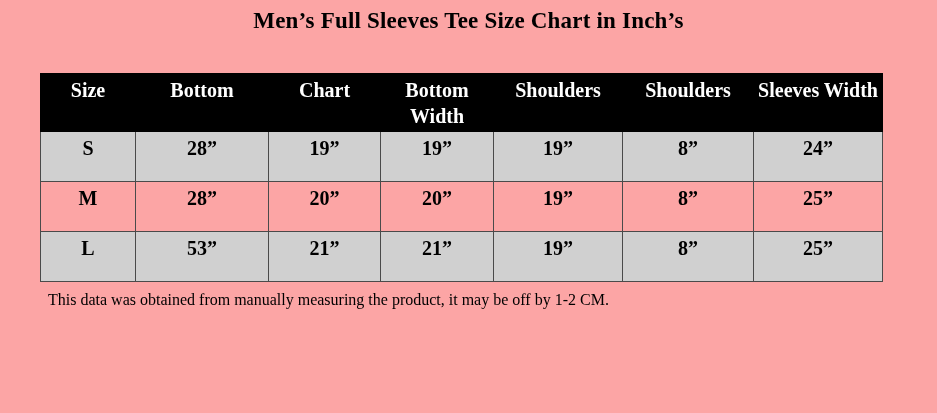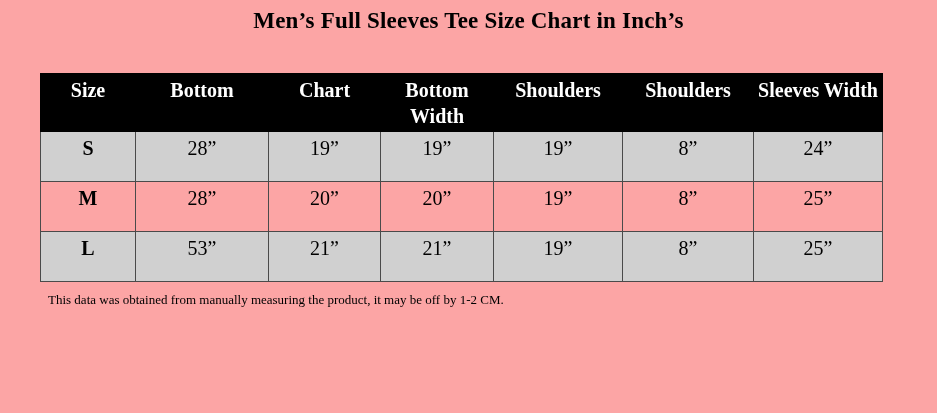--- a/index.html
+++ b/index.html
@@ -38,24 +38,24 @@
     color: #ffffff;
     border-color: #000000;
     font-weight: bold;
     height: 58px;
     line-height: 26px;
     padding-top: 3px;
   }
   .size-table tbody tr { height: 50px; }
   .size-table tbody tr.band { background: #d0d0d0; }
   .size-table tbody th { font-weight: bold; }
-  .size-table tbody td { font-weight: normal; }
+  .size-table tbody td { font-weight: bold; }
   .footnote {
     margin: 7px 0 0 48px;
-    font-size: 13px;
+    font-size: 16px;
     line-height: 22px;
   }
 </style>
 </head>
 <body>
 
 <div class="page">
   <div class="title">Men’s Full Sleeves Tee Size Chart in Inch’s</div>
 
   <table class="size-table">

